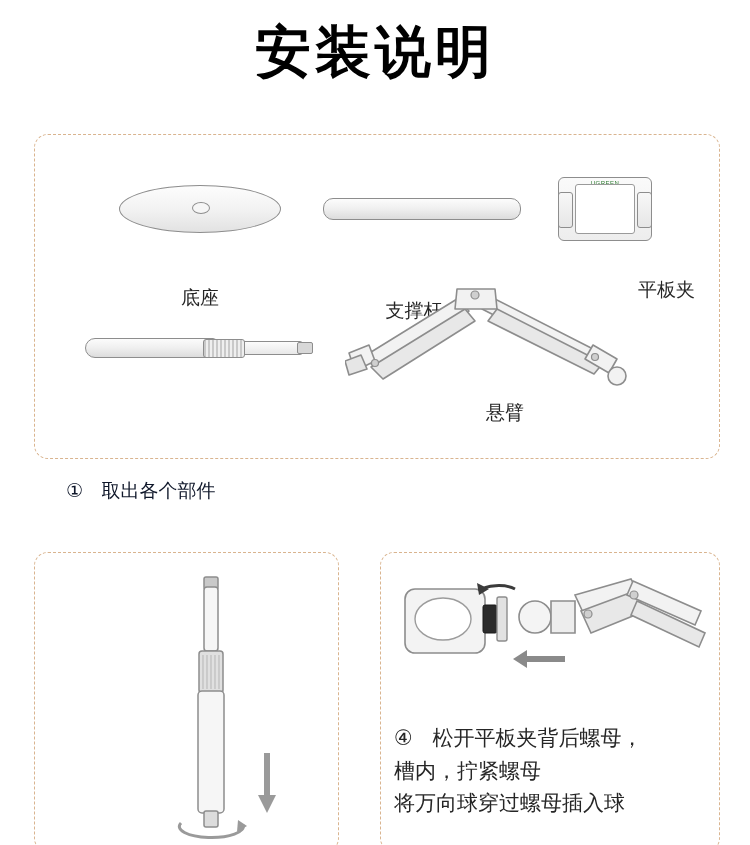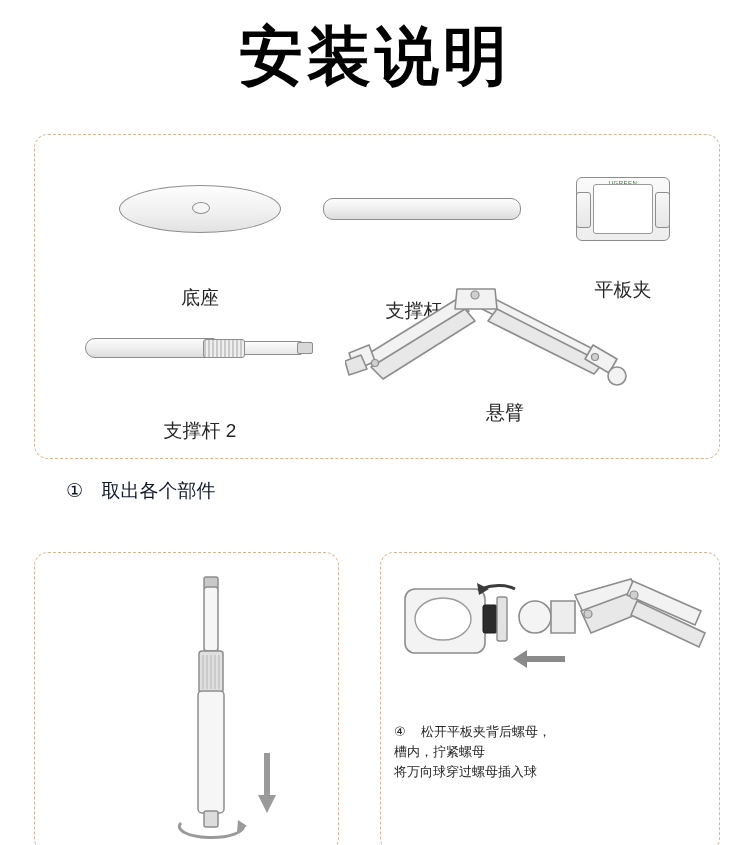--- a/index.html
+++ b/index.html
@@ -12,21 +12,21 @@
     height: 845px;
     position: relative;
     font-family: "Liberation Sans", "DejaVu Sans", sans-serif;
     color: #1a1a1a;
     overflow: hidden;
   }
 
   
   .page-title {
     text-align: center;
-    font-size: 64px;
+    font-size: 56px;
     font-weight: bold;
     letter-spacing: 4px;
     margin: 18px 0 0 0;
     line-height: 1.2;
     color: #000;
   }
 
   
   .panel {
     position: absolute;
@@ -192,21 +192,21 @@
     white-space: nowrap;
   }
   #step1-label { left: 66px; top: 478px; }
 
   
   #step4-text {
     position: absolute;
     left: 394px;
     top: 722px;
     width: 320px;
-    font-size: 13px;
+    font-size: 21px;
     line-height: 1.55;
     color: #262626;
   }
   #step4-text .ln { display: block; }
 
   
   .svg-holder { position: absolute; }
 </style>
 </head>
 <body>
@@ -222,42 +222,41 @@
     <div class="part-caption">底座</div>
   </div>
 
   <div class="part" style="left:272px; top:28px; width:230px;">
     <div class="part-figure">
       <div class="pole1"></div>
     </div>
     <div class="part-caption">支撑杆 1</div>
   </div>
 
-  <div class="part" style="left:498px; top:28px; width:180px;">
+  <div class="part" style="left:480px; top:28px; width:180px;text-align:right;">
     <div class="part-figure">
       <div class="clamp">
         <span class="clamp-brand">UGREEN</span>
         <div class="clamp-arm left"></div>
         <div class="clamp-arm right"></div>
         <div class="clamp-inner"></div>
       </div>
     </div>
     <div class="part-caption">平板夹</div>
   </div>
 
   <div class="part" style="left:50px; top:168px; width:230px;">
     <div class="part-figure" style="height:70px;">
       <div class="pole2">
         <div class="seg-a"></div>
         <div class="seg-b"></div>
         <div class="knurl"></div>
         <div class="tip"></div>
       </div>
     </div>
-    <div class="part-caption">支撑杆 2</div>
   </div>
 
   <div class="part" style="left:300px; top:140px; width:340px;">
     <div class="part-figure" style="height:115px;">
       <svg width="320" height="115" viewBox="0 0 320 115" style="display:block;margin:0 auto;">
         <g fill="#f2f2f2" stroke="#8d8d8d" stroke-width="1.6" stroke-linejoin="round">
 
           <path d="M18 82 L112 24 L124 36 L32 94 Z"></path>
           <path d="M26 92 L120 34 L130 46 L38 104 Z" fill="#e8e8e8"></path>
 

